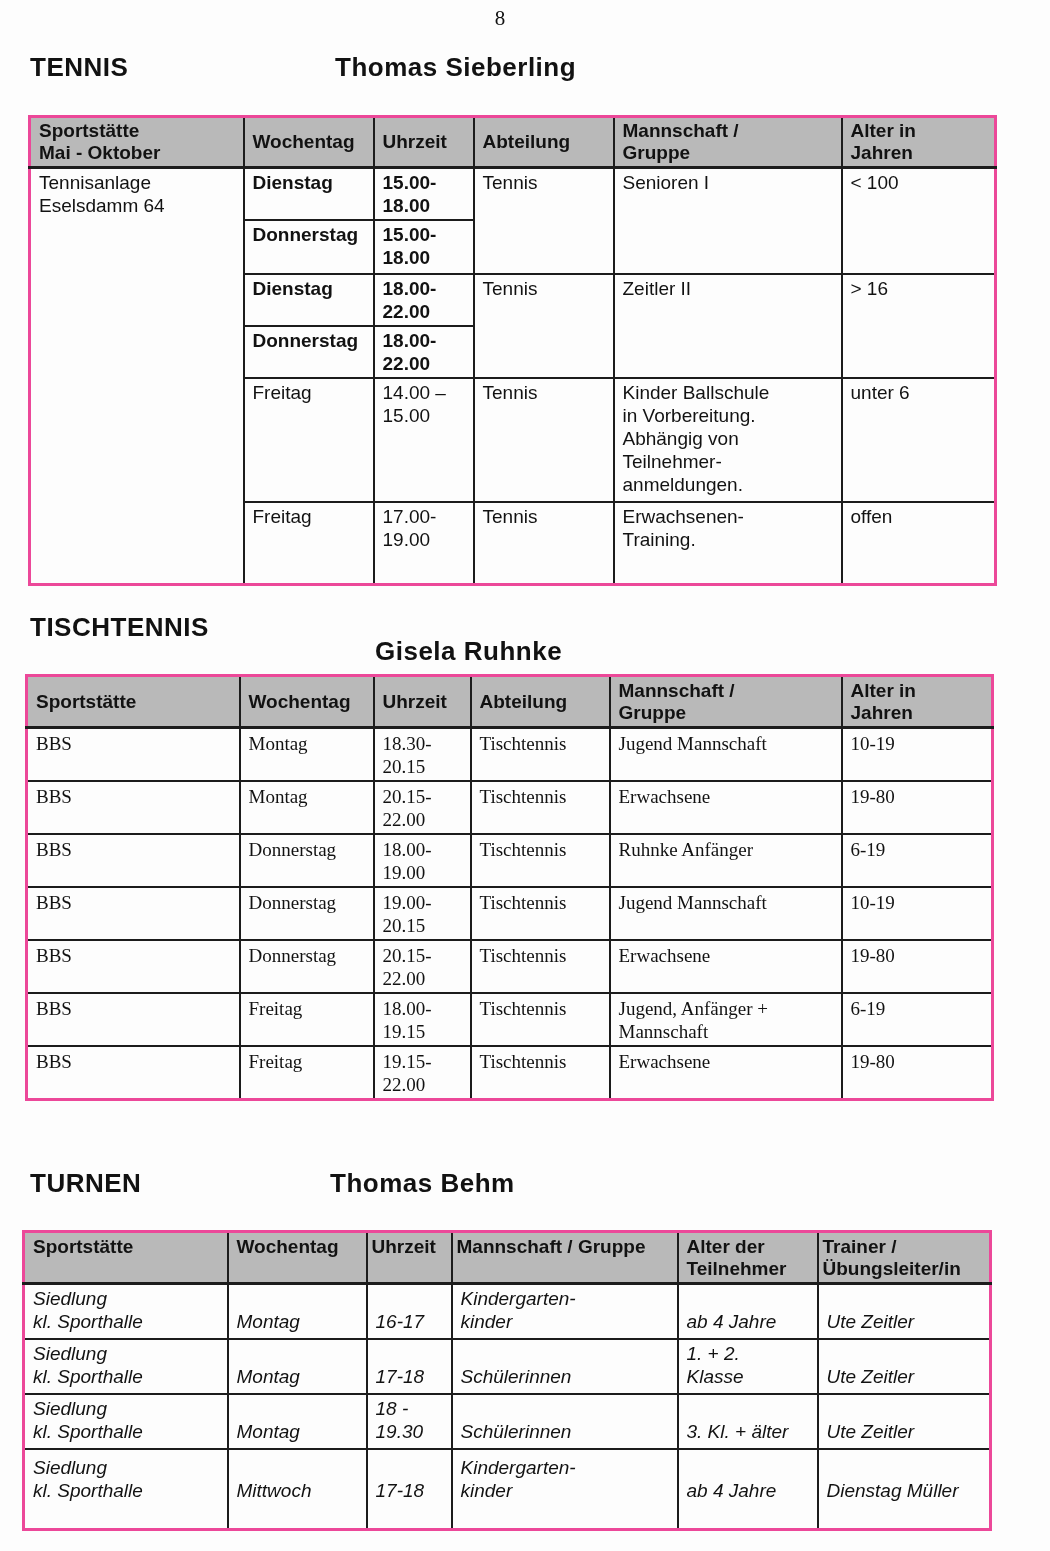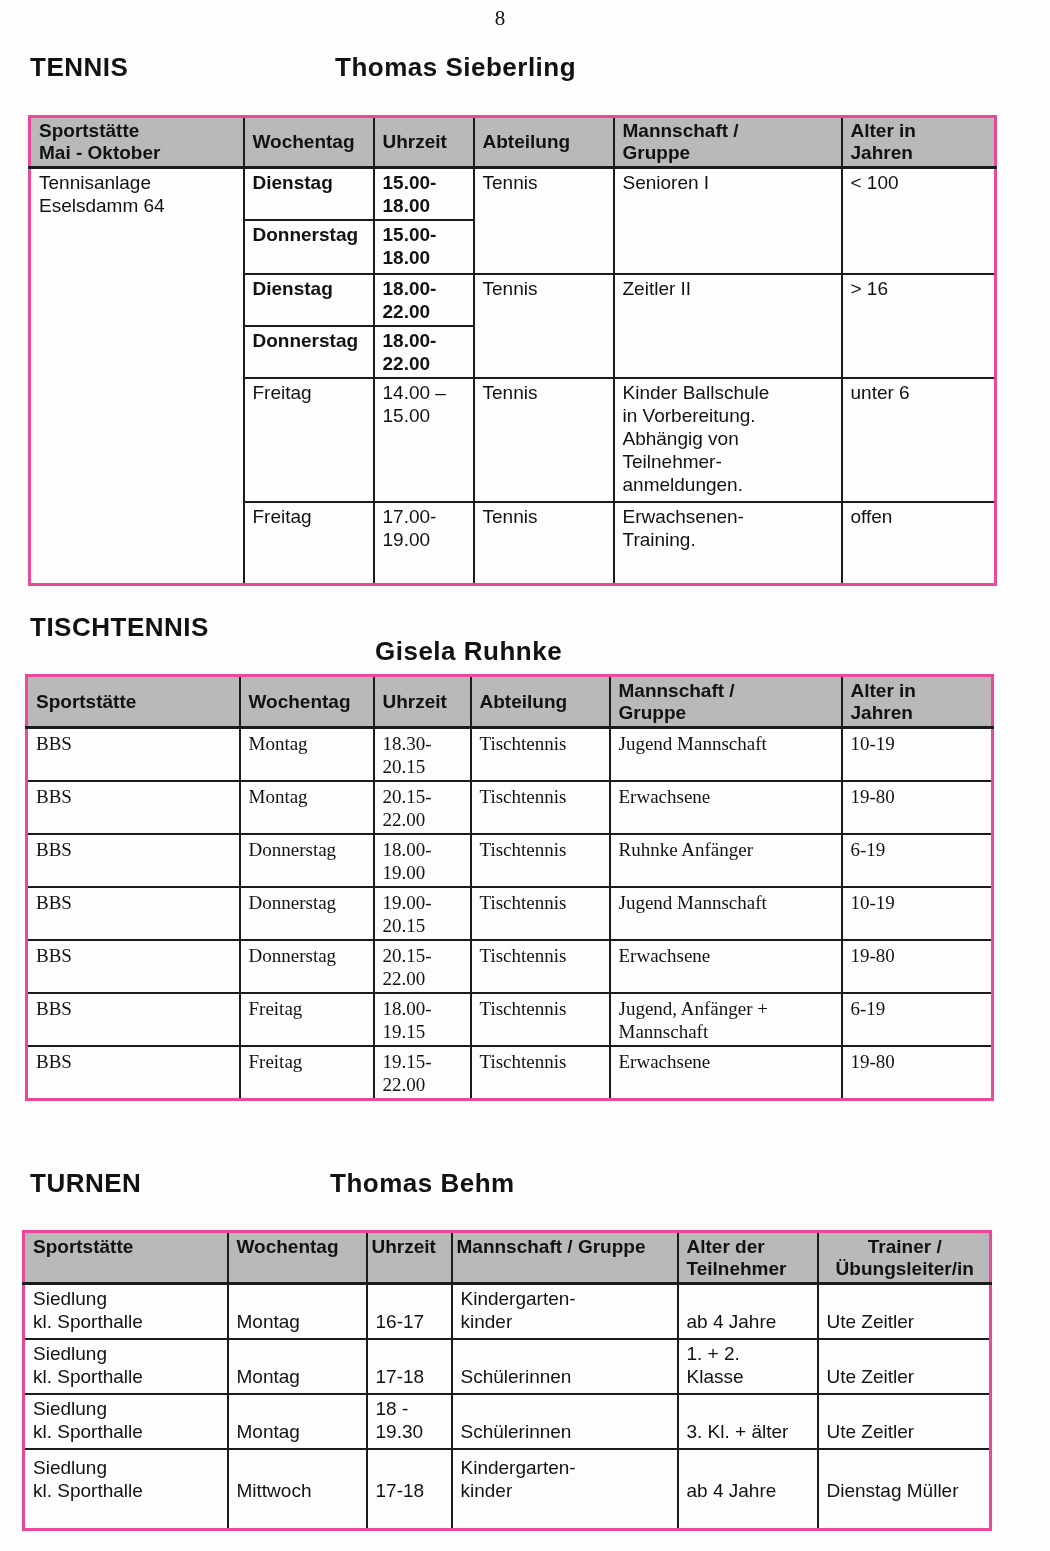--- a/index.html
+++ b/index.html
@@ -48,21 +48,21 @@
   .top6 { vertical-align: top; padding-top: 6px; }
   .top10 { vertical-align: top; padding-top: 10px; }
   
   .h48 { height: 48px; } .h50 { height: 50px; } .h51 { height: 51px; }
   .h52 { height: 52px; } .h54 { height: 54px; } .h55 { height: 55px; }
   .h80 { height: 80px; } .h82 { height: 82px; } .h124 { height: 124px; }
   
   #tischtennis-table td { padding-top: 3px; font-family: Liberation Serif, serif; }
   
   #turnen-table th { vertical-align: top; padding-top: 3px; }
-  #turnen-table td { vertical-align: bottom; padding-bottom: 5px; }
+  #turnen-table td { vertical-align: bottom; padding-bottom: 5px; font-style: italic; }
   #turnen-table tr.last td { padding-bottom: 26px; }
 </style>
 </head>
 <body>
 
 <div class="page-number">8</div>
 
 <span class="sec-head" style="left:30px; top:52px;">TENNIS</span>
 <span class="sec-head" style="left:335px; top:52px;">Thomas Sieberling</span>
 
@@ -242,21 +242,21 @@
       <col style="width:173px">
   </colgroup>
   <tbody>
   <tr class="h48">
     <th class="c">Sportstätte</th>
     <th class="c">Wochentag</th>
     <th style="padding-left:4px; padding-right:2px;">Uhrzeit</th>
     <th style="padding-left:4px; padding-right:2px;">Mannschaft / Gruppe</th>
     <th class="pre c">Alter der
 Teilnehmer</th>
-    <th class="pre" style="padding-left:4px; padding-right:2px;text-align:center;">Trainer /
+    <th class="pre" style="padding-left:4px; padding-right:2px;">Trainer /
 Übungsleiter/in</th>
   </tr>
   <tr class="h52">
     <td class="pre">Siedlung
 kl. Sporthalle</td>
     <td>Montag</td>
     <td class="pre">16-17</td>
     <td class="pre">Kindergarten-
 kinder</td>
     <td>ab 4 Jahre</td>

